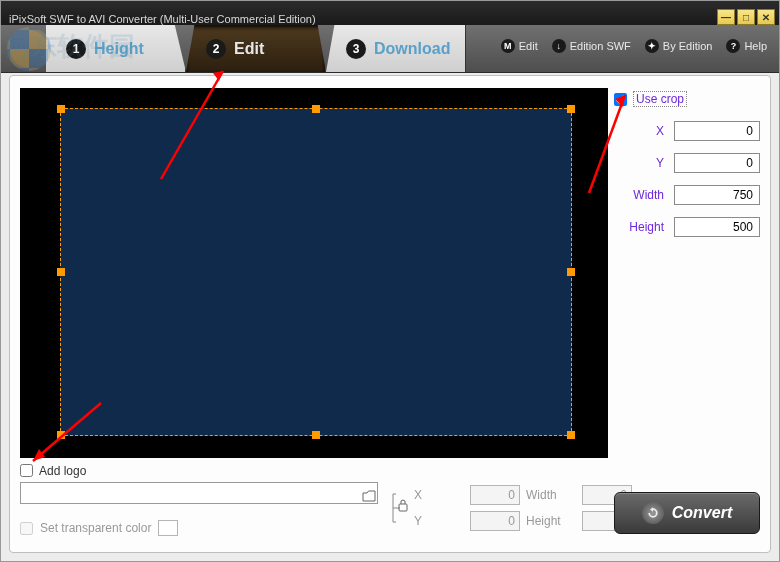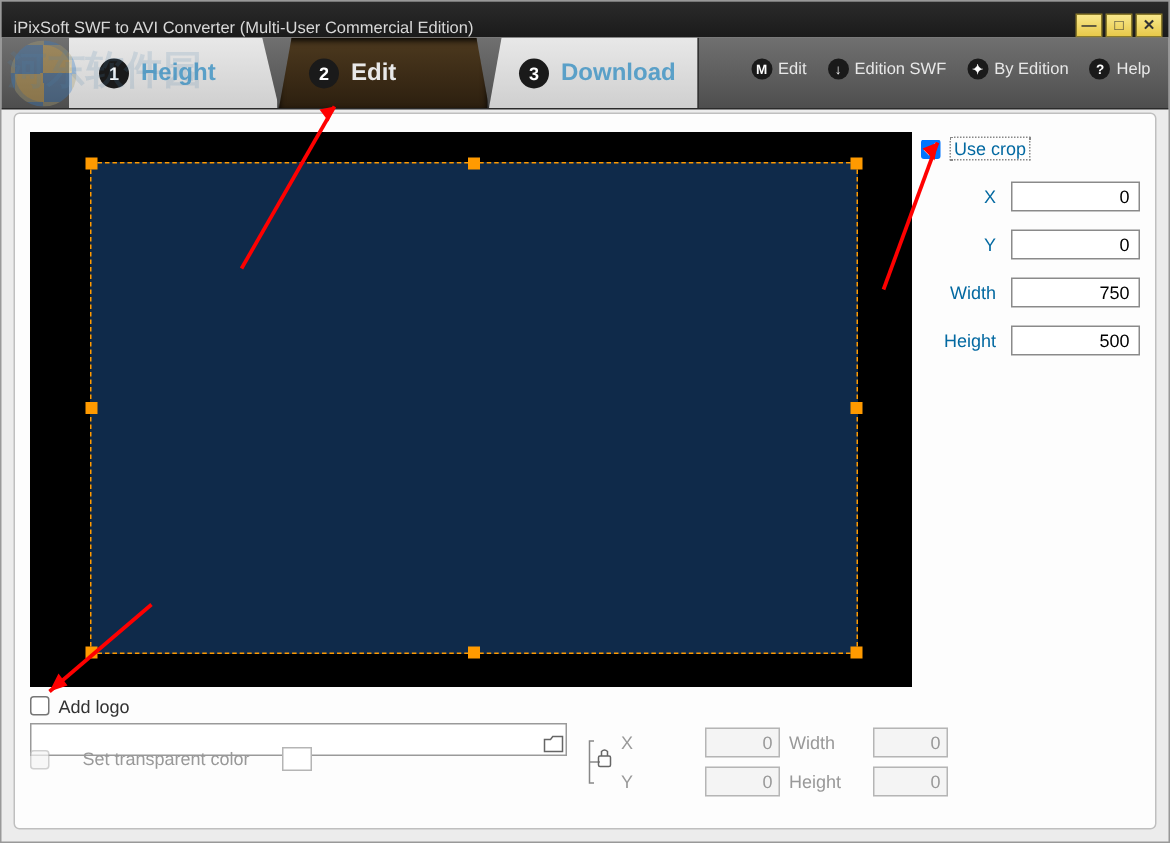--- a/index.html
+++ b/index.html
@@ -28,32 +28,32 @@
 
 .preview { position: absolute; left: 10px; top: 12px; width: 588px; height: 370px; background: #000; }
 .crop-box { position: absolute; left: 40px; top: 20px; width: 512px; height: 328px; border: 1px dashed #ff9a00; background: #0f2a4a; }
 .handle { position: absolute; width: 8px; height: 8px; background: #ff9a00; }
 .h-nw { left: -4px; top: -4px; } .h-n { left: 50%; top: -4px; margin-left:-4px; } .h-ne { right:-4px; top:-4px; }
 .h-w { left:-4px; top:50%; margin-top:-4px; } .h-e { right:-4px; top:50%; margin-top:-4px; }
 .h-sw { left:-4px; bottom:-4px; } .h-s { left:50%; bottom:-4px; margin-left:-4px; } .h-se { right:-4px; bottom:-4px; }
 
 .side-panel { position: absolute; right: 10px; top: 12px; width: 146px; }
 .side-row { display:flex; align-items:center; justify-content: flex-end; gap: 10px; margin-bottom: 10px; height: 22px; }
-.side-row label { font-size: 12px; color: #0369a1; }
+.side-row label { font-size: 12px; color: #6d28d9; }
 .side-row .chk { margin-right:auto; margin-left:0; display:flex; align-items:center; gap:6px; }
 .num-input { width: 86px; height: 20px; border: 1px solid #8a8a8a; text-align: right; padding: 0 6px; font-size: 12px; }
 
 .bottom { position: absolute; left: 10px; bottom: 10px; right: 10px; height: 78px; }
 .add-logo-row { display:flex; align-items:flex-start; gap:6px; margin-bottom: 4px; color:#333; }
 .logo-path { width: 358px; height: 22px; border: 1px solid #9a9a9a; background:#fff; display:flex; align-items:center; }
 .browse-btn { position:absolute; left:340px; top:22px; width:18px; height:20px; display:flex; align-items:center; justify-content:center; color:#555; cursor:pointer;}
 .logo-coords { position:absolute; left:372px; top:20px; display:grid; grid-template-columns: auto 50px auto 50px auto; grid-template-rows: 22px 22px; gap:4px 6px; align-items:center; font-size:12px; color:#999;}
 .logo-coords input { width:50px; height:20px; border:1px solid #b5b5b5; text-align:right; padding:0 4px; font-size:12px; color:#999;background:#f4f4f4;}
 .lock-col { grid-row: 1 / span 2; display:flex; flex-direction:column; align-items:center; justify-content:center; color:#666;}
-.trans-row { position:absolute; left:0; top:34px; display:flex; align-items:center; gap:22px; color:#999;justify-content:space-between; }
+.trans-row { position:absolute; left:0; top:56px; display:flex; align-items:center; gap:7px; color:#999;justify-content:space-between; }
 .color-swatch { width:20px; height:16px; border:1px solid #b5b5b5; background:#fff; }
 
 .convert-btn { position:absolute; right:0; bottom:8px; width:146px; height:42px; background: linear-gradient(#6a6a6a,#3a3a3a); border:1px solid #1a1a1a; border-radius:6px; display:flex; align-items:center; justify-content:center; gap:8px; color:#fff; font-size:16px; font-weight:bold; font-style:italic; cursor:pointer; box-shadow: inset 0 1px 0 #888; }
 .convert-icon { width:22px; height:22px; border-radius:50%; background:radial-gradient(#9a9a9a,#4a4a4a); display:flex; align-items:center; justify-content:center; }
 .convert-icon svg { width:14px; height:14px; fill:#eee; }
 
 .watermark { position:absolute; left:4px; top:28px; font-size:26px; color:rgba(80,130,170,0.17); font-weight:bold; z-index:5; pointer-events:none; font-family: "SimHei", sans-serif;}
 .watermark-sub { position:absolute; left:38px; top:60px; font-size:15px; color:rgba(90,140,90,0.13); z-index:5; pointer-events:none;}
 .logo-wm { position:absolute; left:6px; top:26px; width:44px; height:44px; border-radius:50%; background: conic-gradient(#f5b942 0 90deg, #3a7cc4 90deg 180deg, #f5b942 180deg 270deg, #3a7cc4 270deg 360deg); opacity:0.35; z-index:4; pointer-events:none; border:3px solid rgba(58,124,196,0.4);}
 
@@ -183,20 +183,28 @@
         <label>Height</label>
         <input disabled="" value="0" style="">
       </div>
 
       <div class="trans-row">
         <input type="checkbox" disabled="" style="">
         <label>Set transparent color</label>
         <div class="color-swatch"></div>
       </div>
 
+      <div class="convert-btn">
+        <div class="convert-icon">
+          <svg viewBox="0 0 24 24">
+              <path d="M12 4 A8 8 0 1 1 4 12 L7 12 A5 5 0 1 0 12 7 L12 10 L7 6 L12 2 Z"></path>
+            </svg>
+        </div>
+        <span>Convert</span>
+      </div>
     </div>
 
   </div>
 
   <div class="arrow" style="left:156px; top:62px;">
     <svg width="80" height="120">
         <line x1="4" y1="116" x2="66" y2="8"></line>
         <polygon points="66,8 56,10 62,18"></polygon>
       </svg>
   </div>

